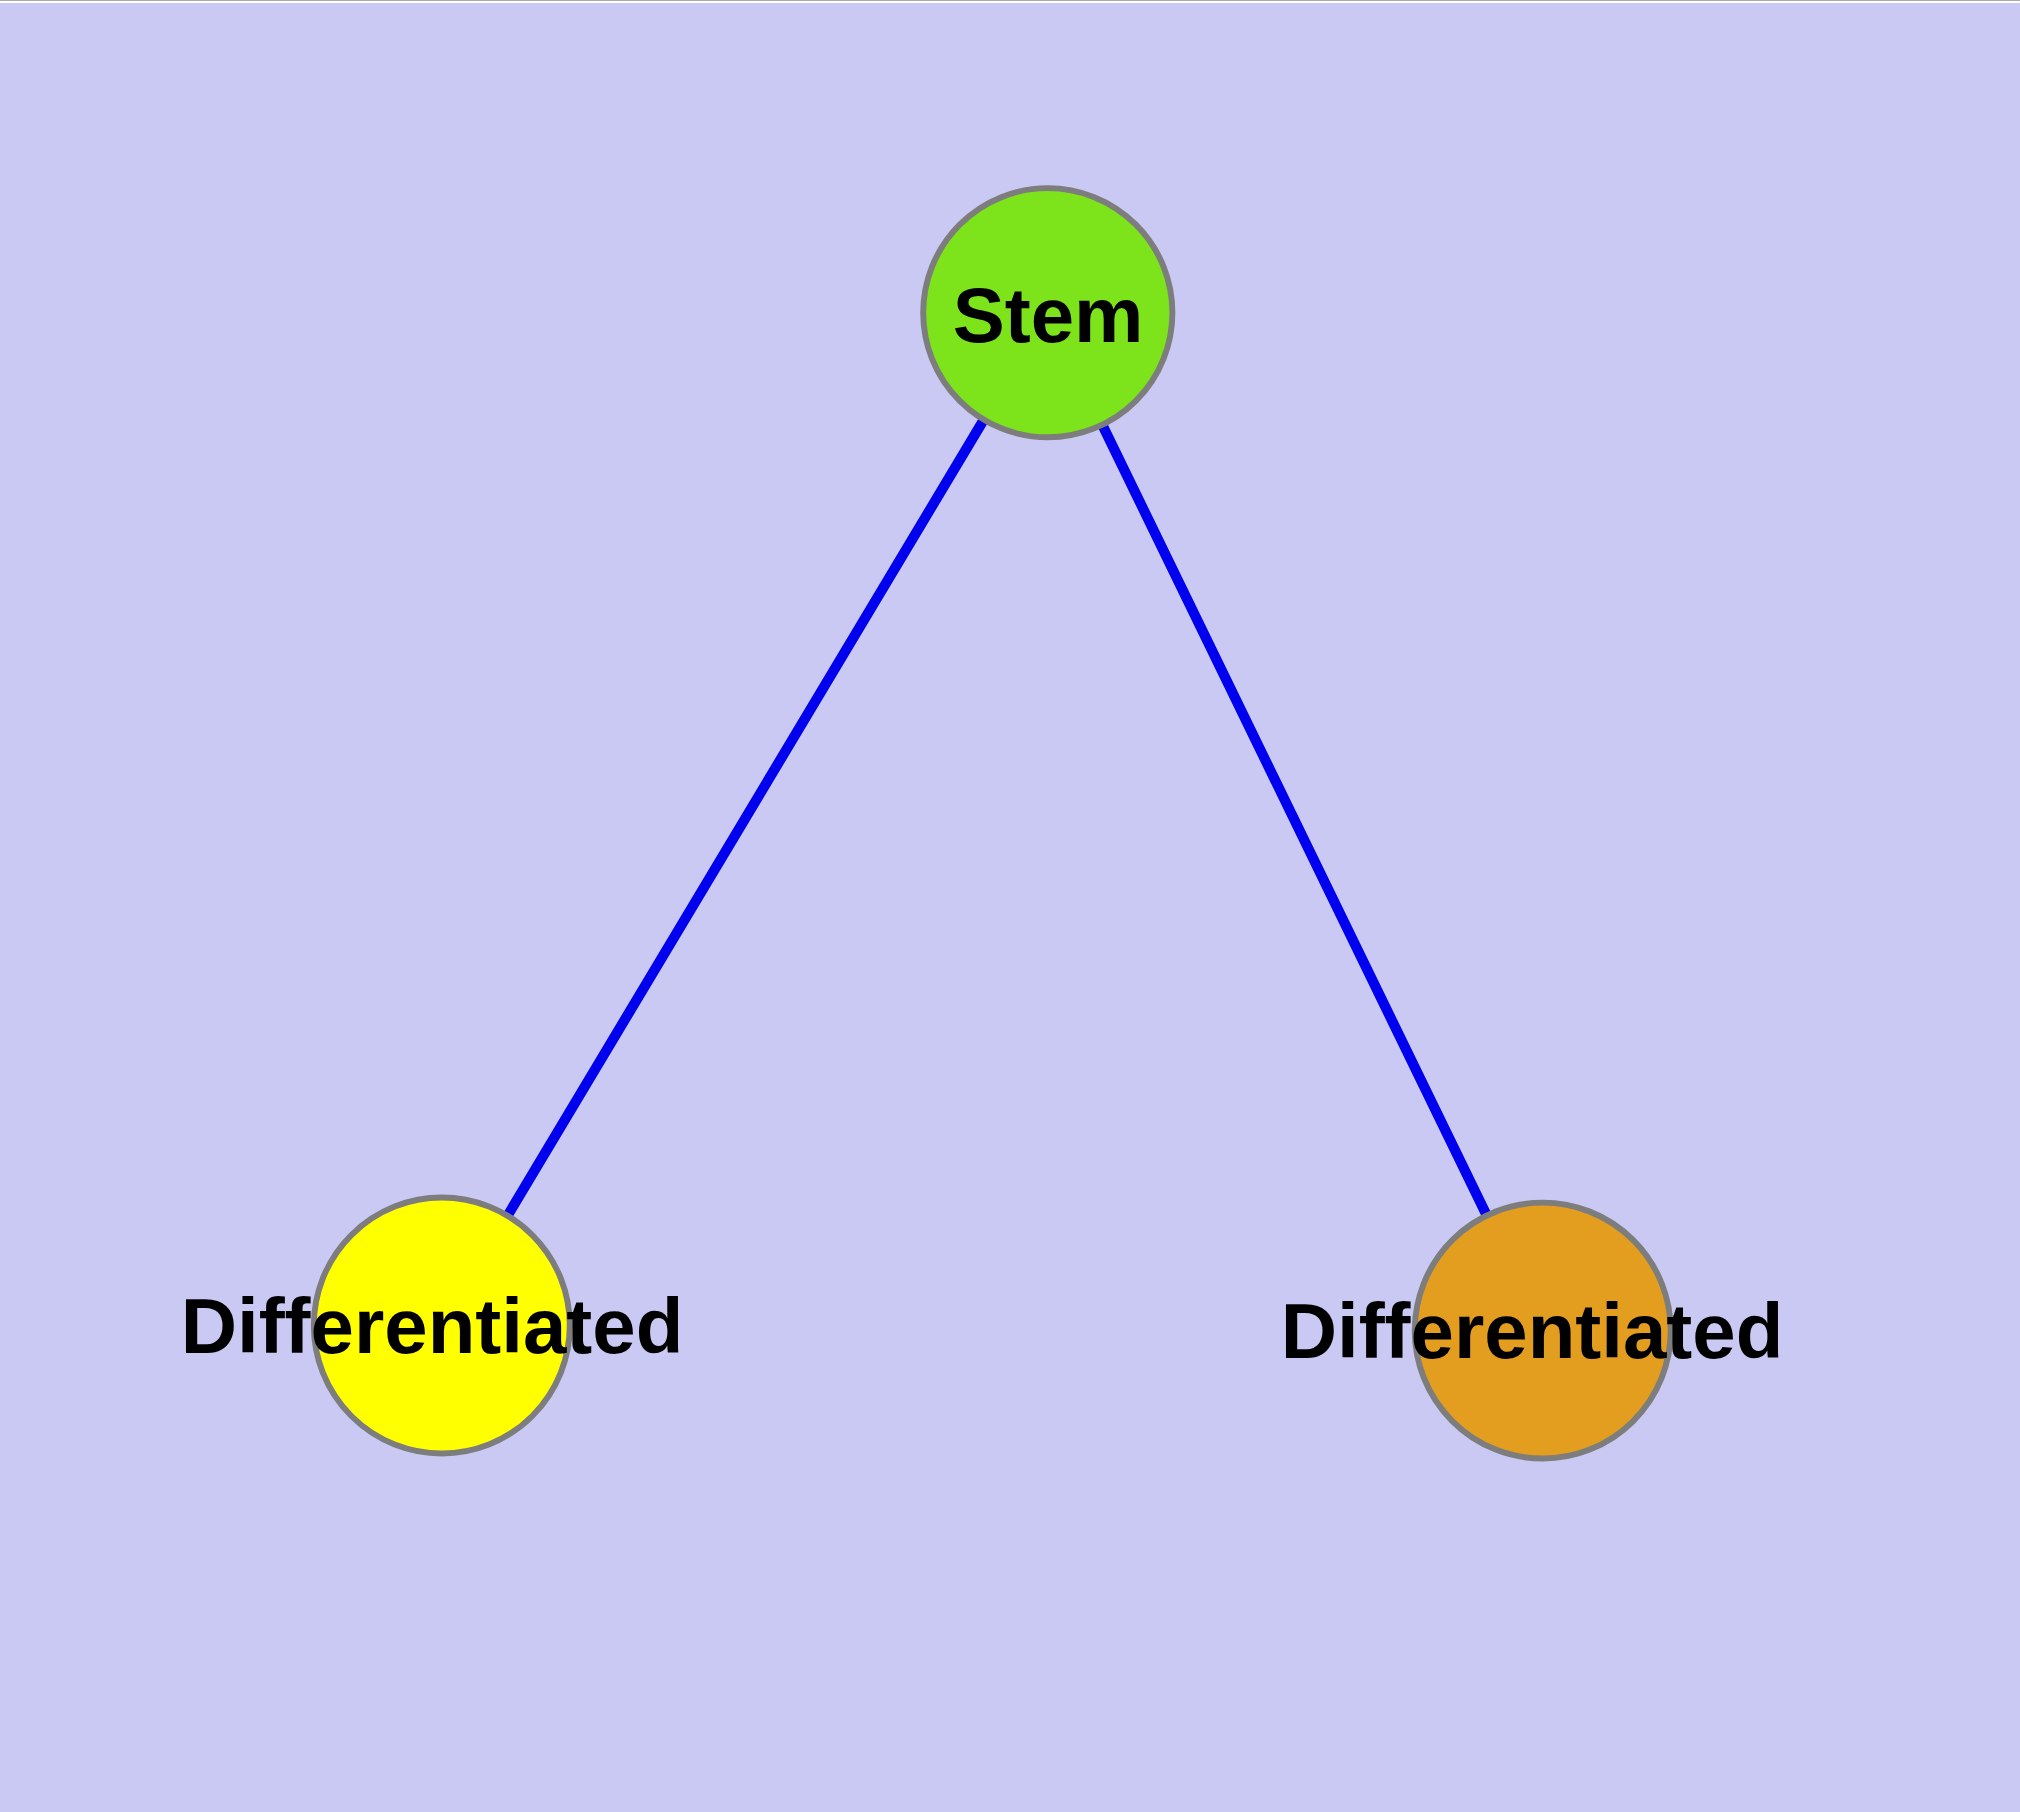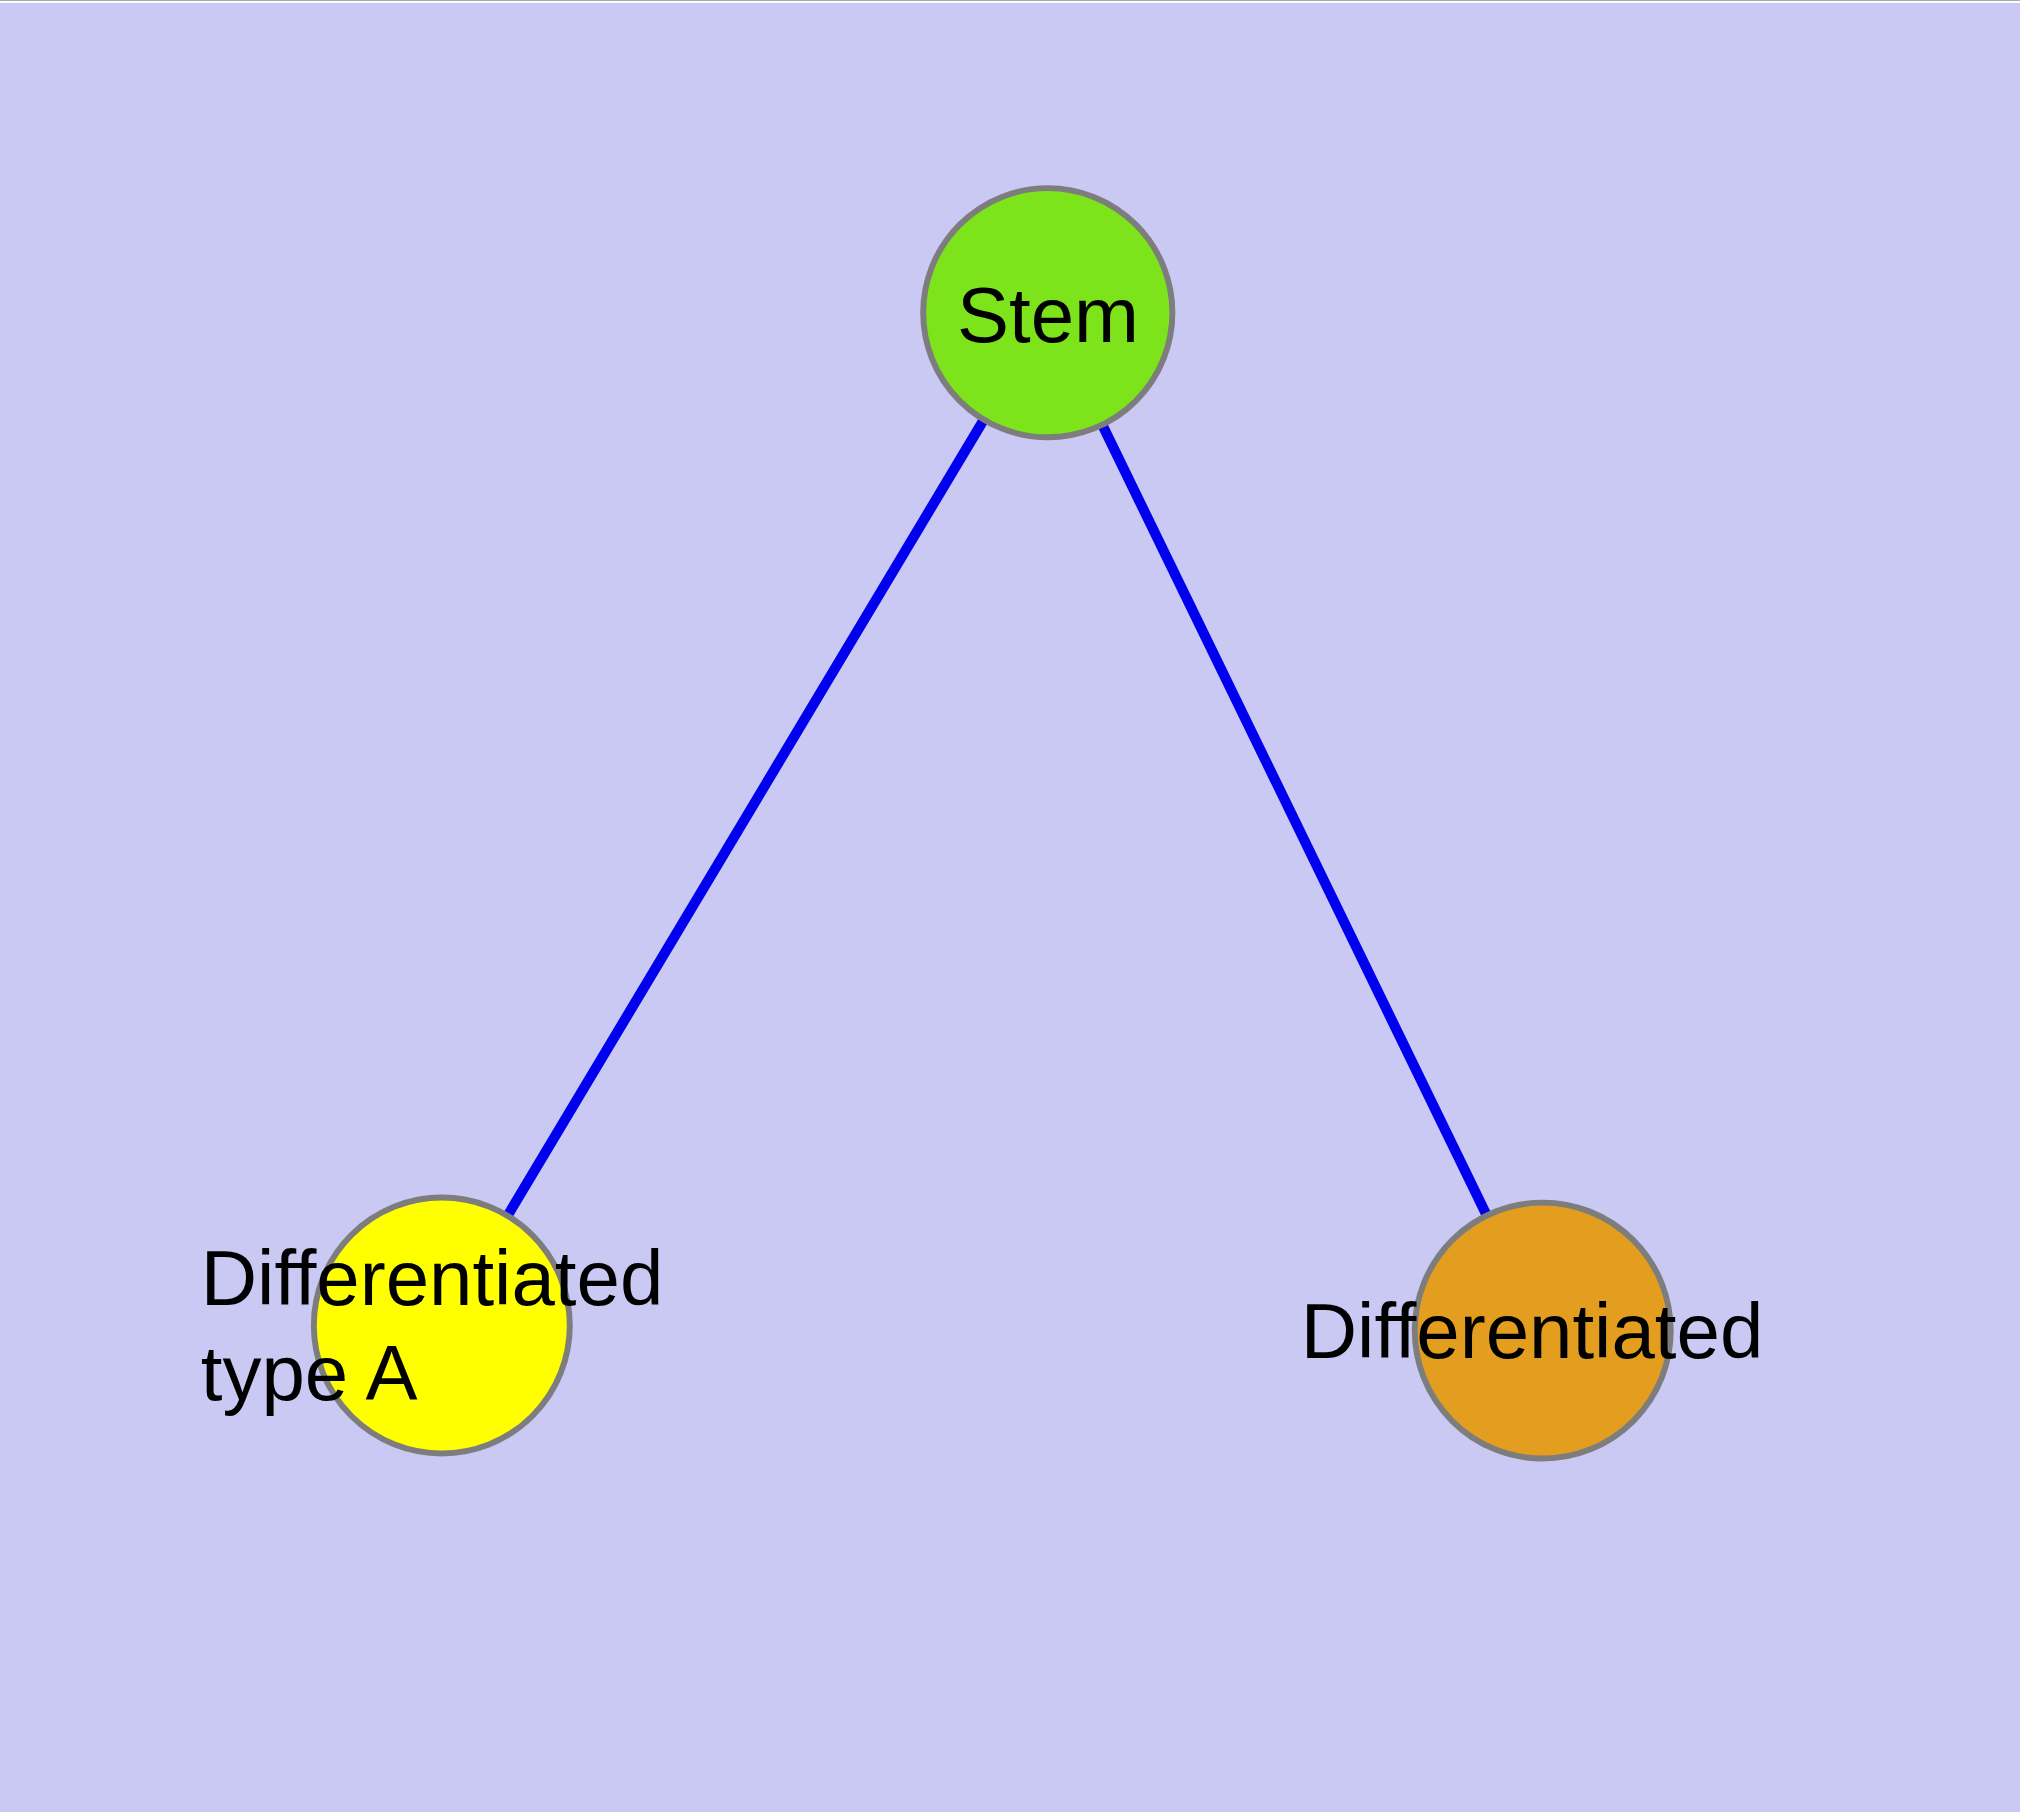--- a/index.html
+++ b/index.html
@@ -36,23 +36,24 @@
     stroke-linecap: round;
   }
   .node {
     stroke: var(--node-border, #7D7D7D);
     stroke-width: 7;
   }
   .node-label {
     position: absolute;
     transform: translate(-50%, -50%);
     color: var(--label, #000000);
-    font-weight: 400;
+    font-weight: 700;
     font-size: 78px;
     line-height: 95px;
+    text-align: center;
     white-space: nowrap;
   }
 </style>
 </head>
 <body>
 
 <div class="top-hairline"></div>
 <div class="plot-bg"></div>
 
 <svg class="graph-svg" viewBox="0 0 2384 2138">
@@ -60,19 +61,18 @@
   <line class="edge" x1="1236" y1="369" x2="1820" y2="1570" stroke="#0000EE"></line>
   <circle class="node" cx="1236" cy="369" r="147" fill="#7DE31A"></circle>
   <circle class="node" cx="521" cy="1564" r="151" fill="#FFFF00"></circle>
   <circle class="node" cx="1820" cy="1570" r="151" fill="#E39E20"></circle>
 </svg>
 
 <div class="node-label" style="left:1048px; top:315px;">Stem</div>
 
 <div class="node-label" style="left:432px; top:1326px;">
   <div>Differentiated</div>
-  <div>type A</div>
 </div>
 
 <div class="node-label" style="left:1532px; top:1331px;">
   <div>Differentiated</div>
 </div>
 
 
 </body></html>

